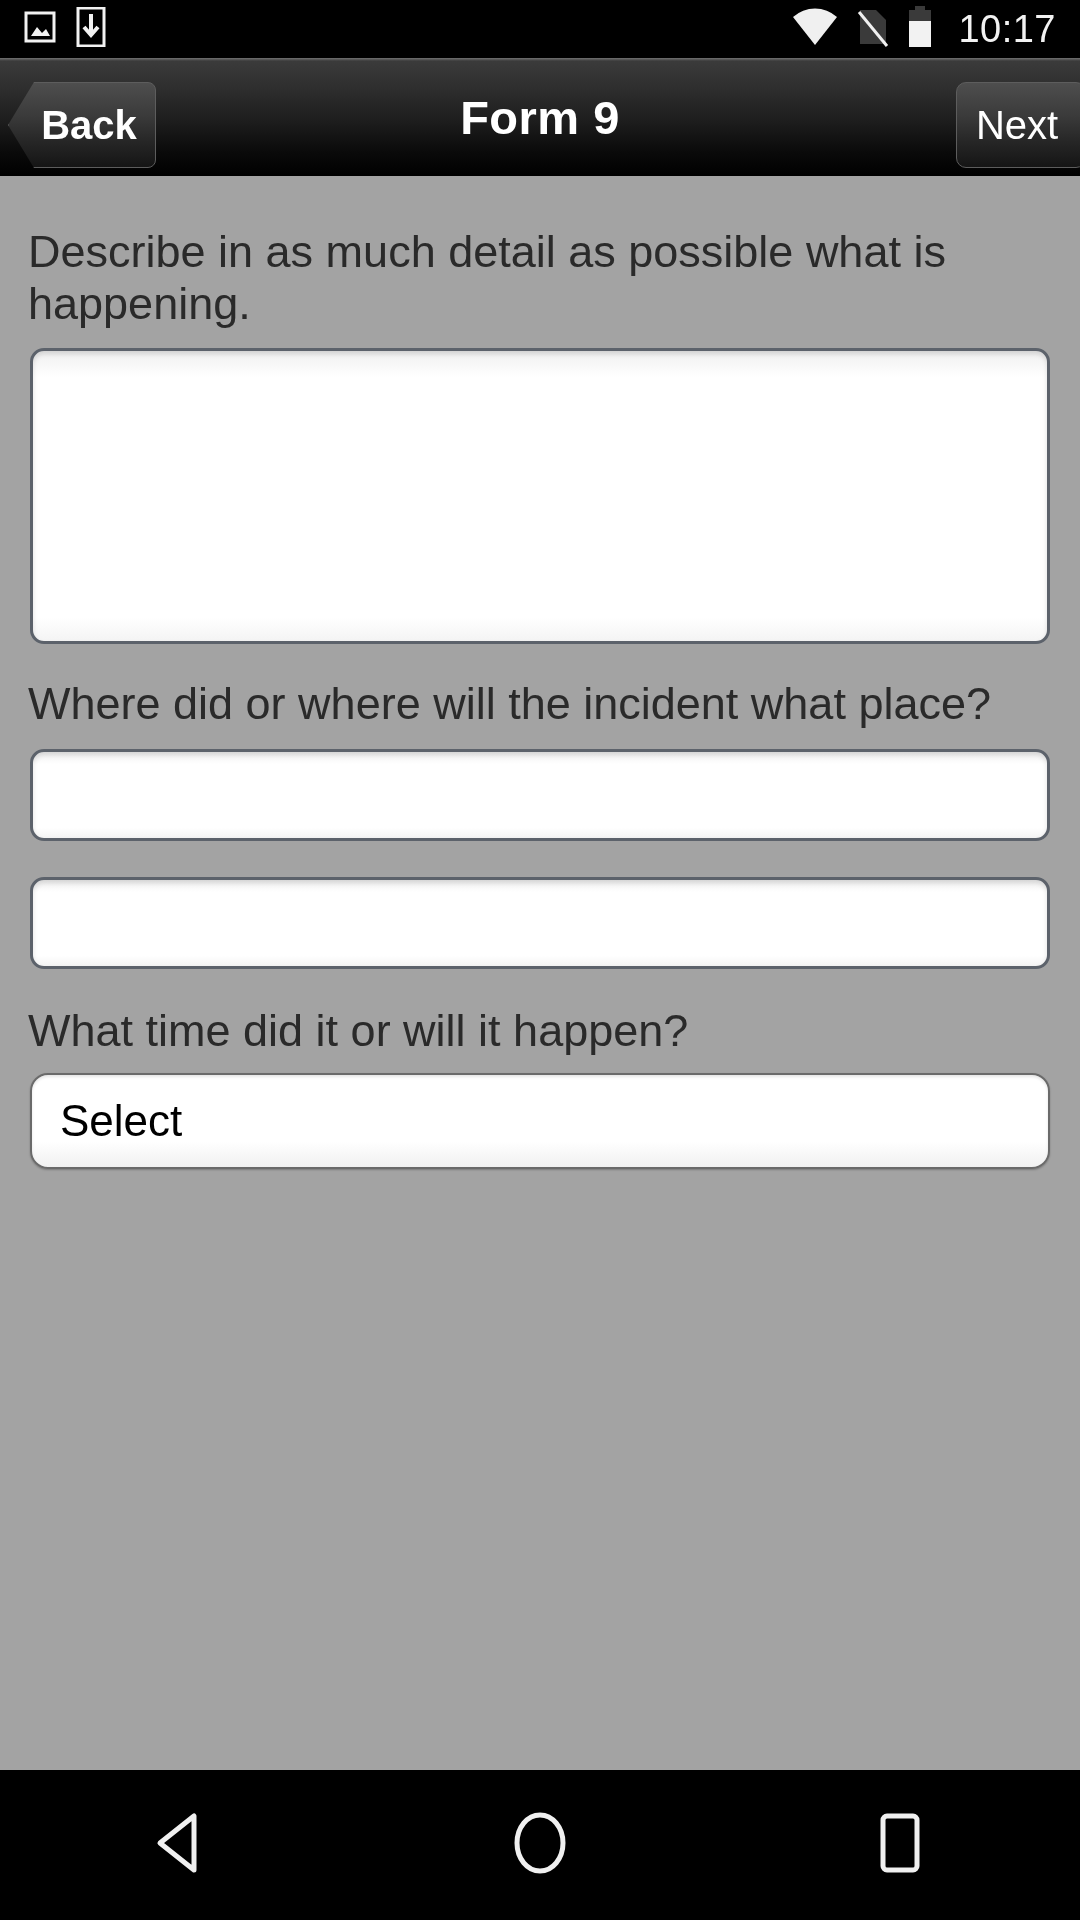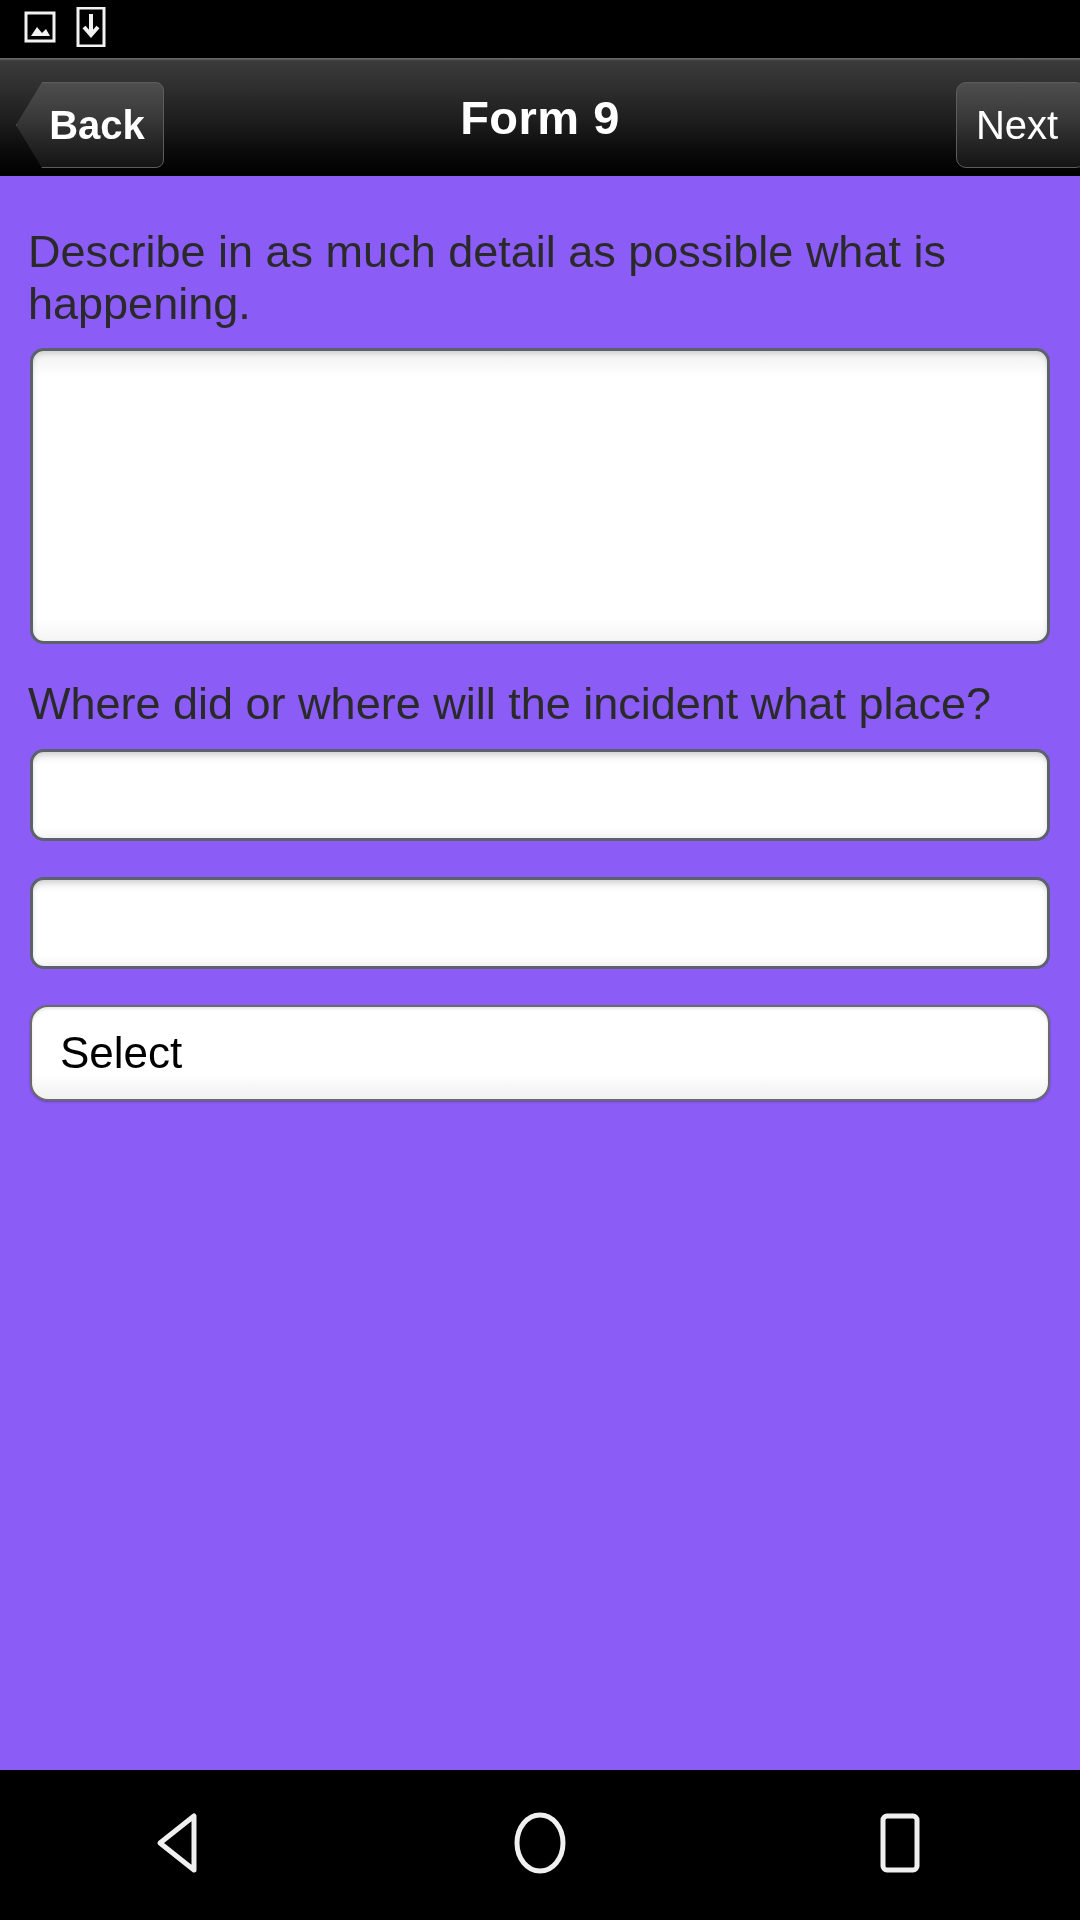--- a/index.html
+++ b/index.html
@@ -71,21 +71,21 @@
     text-align: center;
     color: #ffffff;
     font-size: 47px;
     font-weight: bold;
     letter-spacing: 0.5px;
   }
 
   
   .back-btn {
     position: absolute;
-    left: 16px;
+    left: 8px;
     top: 24px;
     height: 86px;
     width: 148px;
     background: linear-gradient(to bottom, #4e4e4e 0%, #3a3a3a 40%, #262626 70%, #151515 100%);
     border: 1px solid #5d5d5d;
     box-sizing: border-box;
     display: flex;
     align-items: center;
     justify-content: center;
     -webkit-clip-path: polygon(26px 0, 100% 0, 100% 100%, 26px 100%, 0 50%);
@@ -119,21 +119,21 @@
     font-size: 40px;
     font-weight: normal;
     padding-right: 8px;
   }
 
   
   .content {
     padding: 44px 28px 0 28px;
     box-sizing: border-box;
     height: 1694px;
-    background: #8b5cf6;
+    background: #a3a3a3;
   }
   .question {
     font-size: 45px;
     line-height: 1.16;
     color: #2a2a2a;
     font-weight: 400;
     margin: 0 0 18px 0;
     max-width: 1010px;
   }
 
@@ -204,20 +204,41 @@
         <path d="M7 26 L13 17 L18 23 L22 19 L26 26 Z" fill="#f2f2f2"></path>
       </svg>
     </span>
     <span>
       <svg width="30" height="40" viewBox="0 0 30 40">
         <rect x="2" y="1" width="26" height="38" fill="none" stroke="#f2f2f2" stroke-width="3"></rect>
         <path d="M15 7 L15 26 M8 20 L15 28 L22 20" fill="none" stroke="#f2f2f2" stroke-width="4"></path>
       </svg>
     </span>
   </div>
+  <div class="status-right">
+    <span>
+      <svg width="50" height="40" viewBox="0 0 50 40">
+        <path d="M3 10 A33 33 0 0 1 47 10 L25 38 Z" fill="#f0f0f0"></path>
+      </svg>
+    </span>
+    <span>
+      <svg width="34" height="42" viewBox="0 0 34 42">
+        <path d="M4 4 h16 l10 10 v24 h-26 z" fill="#3a3a3a"></path>
+        <line x1="3" y1="6" x2="31" y2="40" stroke="#f0f0f0" stroke-width="3"></line>
+      </svg>
+    </span>
+    <span>
+      <svg width="28" height="42" viewBox="0 0 28 42">
+        <rect x="9" y="0" width="10" height="5" fill="#3a3a3a"></rect>
+        <rect x="3" y="4" width="22" height="12" fill="#3a3a3a"></rect>
+        <rect x="3" y="15" width="22" height="26" fill="#f2f2f2"></rect>
+      </svg>
+    </span>
+    <span class="status-clock">10:17</span>
+  </div>
 </div>
 
 <div class="titlebar">
   <div class="titlebar-sheen"></div>
   <div class="back-btn">
     <span>Back</span>
   </div>
   <div class="title-text">Form 9</div>
   <div class="next-btn">
     <span>Next</span>
@@ -227,20 +248,21 @@
 <div class="content">
 
   <div class="question q-top-1">Describe in as much detail as possible what is happening.</div>
   <div class="textarea-box"></div>
 
   <div class="question">Where did or where will the incident what place?</div>
   <div class="input-box"></div>
 
   <div class="input-box"></div>
 
+  <div class="question q-tight">What time did it or will it happen?</div>
   <div class="select-box">
     <span>Select</span>
   </div>
 
 </div>
 
 <div class="navbar">
   <div class="nav-btn">
     <span>
       <svg width="56" height="62" viewBox="0 0 56 62">

